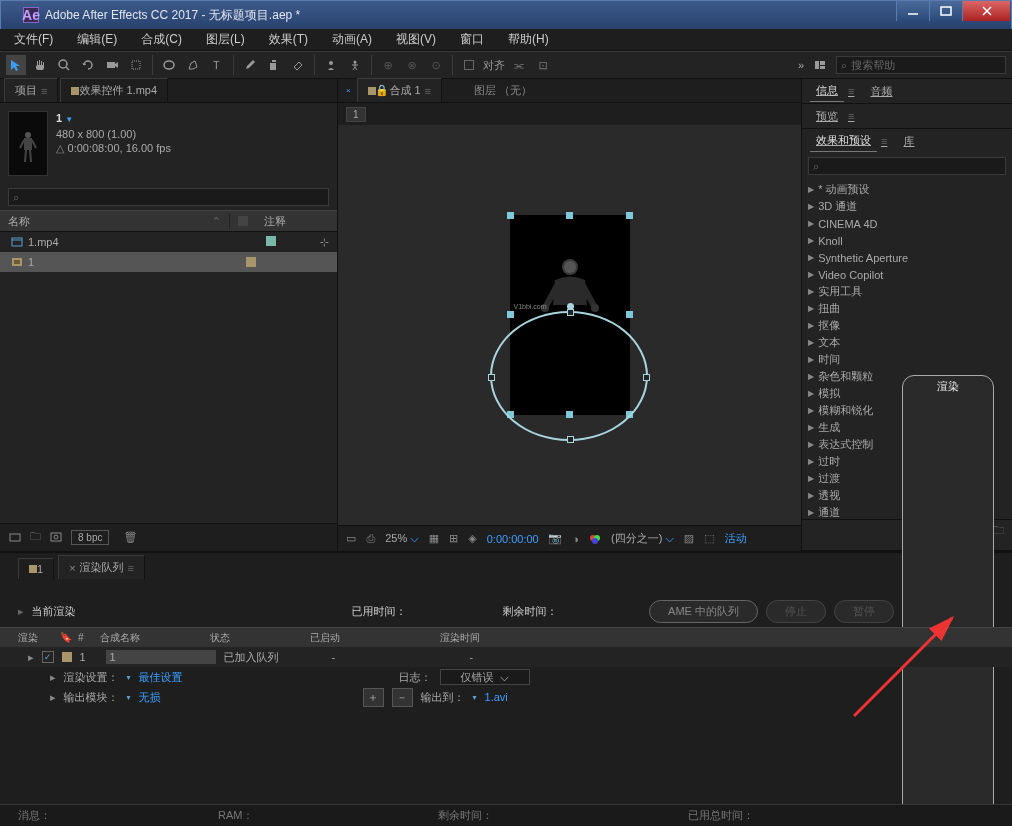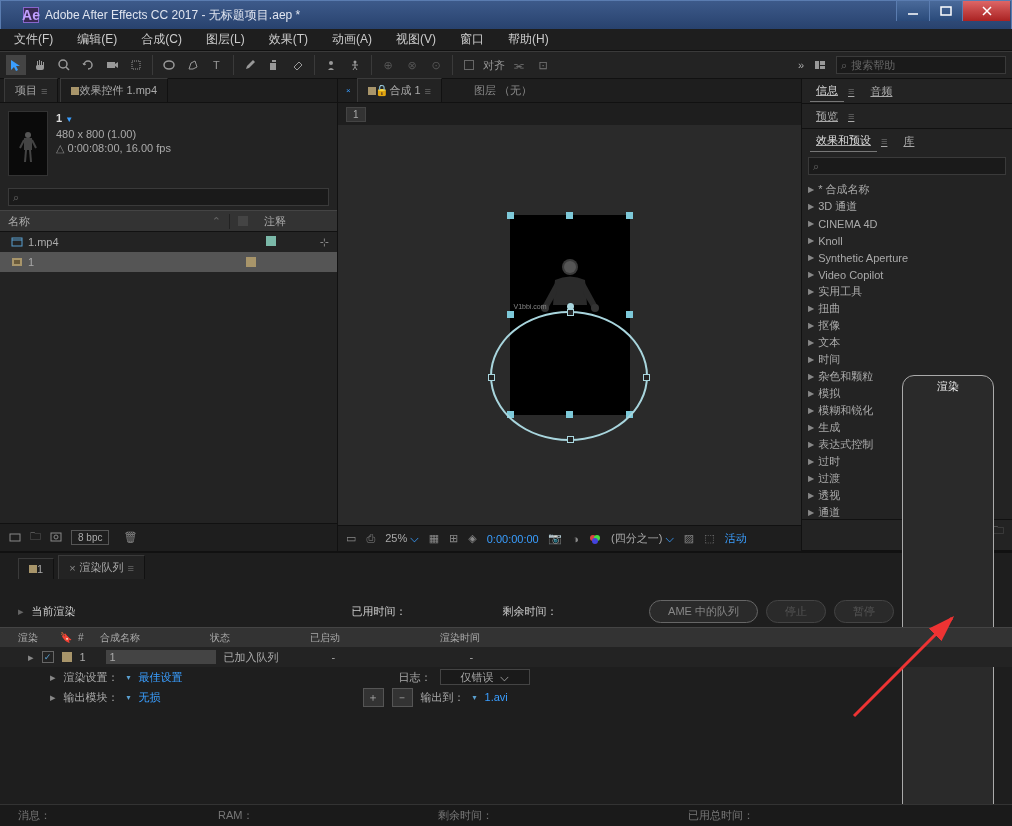--- a/index.html
+++ b/index.html
@@ -397,21 +397,21 @@
         <span class="rtab active">效果和预设</span>
         <span class="hamburger">≡</span>
         <span class="rtab" style="margin-left:10px">库</span>
       </div>
       <div class="effects-search">
           <span style="color:#666">⌕</span>
         </div>
       <div class="effects-list">
         <div class="eff-item">
             <span class="tri">▶</span>
-            <span>* 合成名称</span>
+            <span>* 动画预设</span>
           </div>
         <div class="eff-item">
             <span class="tri">▶</span>
             <span>3D 通道</span>
           </div>
         <div class="eff-item">
             <span class="tri">▶</span>
             <span>CINEMA 4D</span>
           </div>
         <div class="eff-item">

